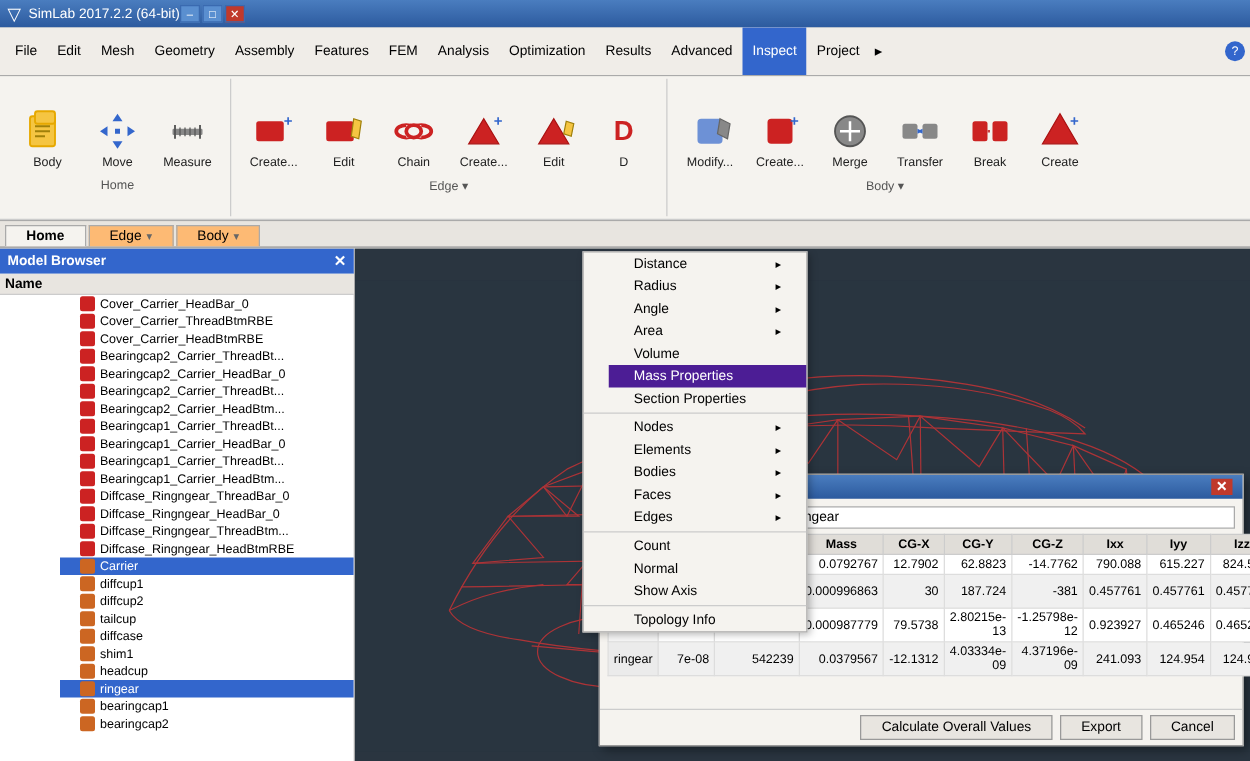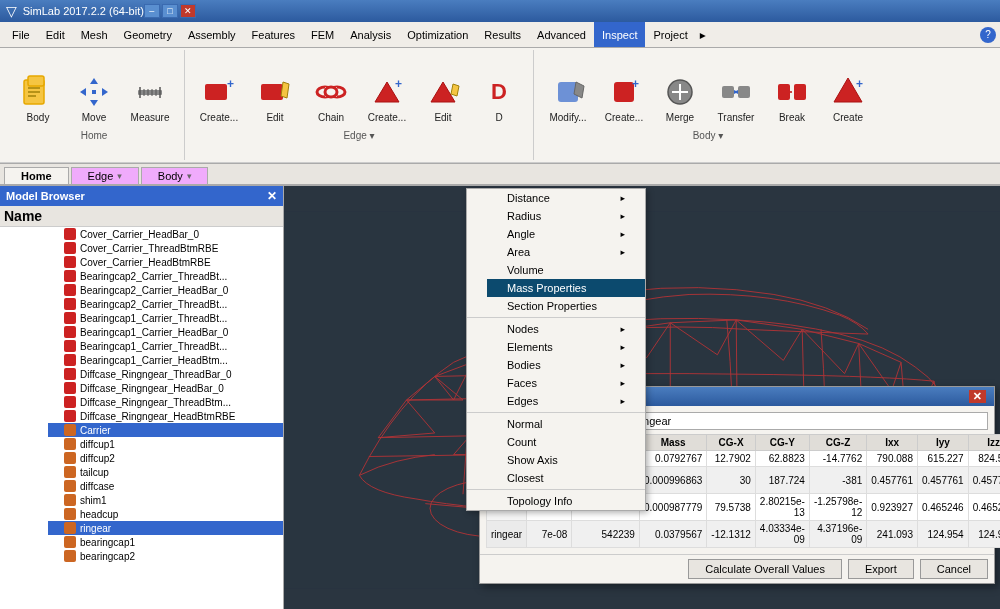--- a/index.html
+++ b/index.html
@@ -19,21 +19,21 @@
     #title-bar .win-controls { display: flex; gap: 2px; }
     #title-bar .win-btn {
       width: 16px; height: 14px; background: #5a8fd0; border: 1px solid #3a6ab0;
       color: white; font-size: 9px; display: flex; align-items: center; justify-content: center; cursor: pointer;
     }
     #title-bar .win-btn.close { background: #c0392b; }
 
     
     #menu-bar {
       background: #f0ede8;
-      height: 26px;
+      height: 39px;
       display: flex;
       align-items: center;
       border-bottom: 1px solid #aaa;
       padding: 0 4px;
     }
     .menu-item {
       padding: 2px 8px;
       font-size: 11px;
       cursor: pointer;
       height: 100%;
@@ -87,21 +87,21 @@
       background: #e8e5e0;
       height: 22px;
       display: flex;
       align-items: flex-end;
       padding: 0 4px;
       border-bottom: 2px solid #aaa;
     }
     .tab-item {
       padding: 2px 16px;
       font-size: 11px;
-      background: #f0abfc;
+      background: #fdba74;
       border: 1px solid #aaa;
       border-bottom: none;
       cursor: pointer;
       margin-right: 2px;
       display: flex; align-items: center; gap: 4px;
     }
     .tab-item.active { background: #f5f3ef; font-weight: bold; }
     .tab-arrow { font-size: 9px; color: #666; }
 
     
@@ -125,21 +125,21 @@
       display: flex;
       justify-content: space-between;
       align-items: center;
       font-size: 11px;
       font-weight: bold;
     }
     #model-browser-header .close-btn { cursor: pointer; font-size: 12px; }
     #browser-col-header {
       background: #e8e5e0;
       padding: 2px 4px;
-      font-size: 14px;
+      font-size: 11px;
       border-bottom: 1px solid #ccc;
       font-weight: bold;
     }
     #browser-list { flex: 1; overflow-y: auto; padding-left: 48px; }
     .browser-item {
       padding: 1px 4px 1px 16px;
       font-size: 10px;
       display: flex;
       align-items: center;
       gap: 4px;
@@ -174,21 +174,21 @@
     }
     .dropdown-item {
       padding: 3px 20px;
       font-size: 11px;
       cursor: pointer;
       display: flex;
       justify-content: space-between;
       align-items: center;
       margin-left: 20px;
     }
-    .dropdown-item.highlighted { background: #0c4a6e; color: white; }
+    .dropdown-item.highlighted { background: #4c1d95; color: white; }
     .dropdown-divider { height: 1px; background: #ccc; margin: 2px 0; }
     .dropdown-arrow { font-size: 9px; }
 
     
     #mass-properties-dialog {
       position: absolute;
       bottom: 30px;
       left: 195px;
       right: 5px;
       background: #f5f3ef;
@@ -236,20 +236,21 @@
     }
     #data-table td:first-child { text-align: left; background: #f5f5f5; }
     #data-table tr:nth-child(even) td { background: #f0f0f0; }
     #data-table tr:nth-child(even) td:first-child { background: #ebebeb; }
     #dialog-footer {
       display: flex;
       justify-content: flex-end;
       gap: 6px;
       padding: 4px 6px;
       border-top: 1px solid #ccc;
+      margin-top: 20px;
     }
     .dialog-btn {
       padding: 3px 16px;
       border: 1px solid #999;
       background: #e8e5e0;
       font-size: 11px;
       cursor: pointer;
     }
 
     
@@ -501,20 +502,24 @@
         <div class="browser-item">
           <div class="item-icon icon-red"></div>
           <span>Bearingcap2_Carrier_HeadBar_0</span>
         </div>
         <div class="browser-item">
           <div class="item-icon icon-red"></div>
           <span>Bearingcap2_Carrier_ThreadBt...</span>
         </div>
         <div class="browser-item">
           <div class="item-icon icon-red"></div>
+          <span>Bearingcap2_Carrier_HeadBtm...</span>
+        </div>
+        <div class="browser-item">
+          <div class="item-icon icon-red"></div>
           <span>Bearingcap1_Carrier_ThreadBt...</span>
         </div>
         <div class="browser-item">
           <div class="item-icon icon-red"></div>
           <span>Bearingcap1_Carrier_HeadBar_0</span>
         </div>
         <div class="browser-item">
           <div class="item-icon icon-red"></div>
           <span>Bearingcap1_Carrier_ThreadBt...</span>
         </div>
@@ -695,30 +700,27 @@
       <div class="dropdown-item">
         <span>Faces</span>
           <span class="dropdown-arrow">▸</span>
       </div>
       <div class="dropdown-item">
         <span>Edges</span>
           <span class="dropdown-arrow">▸</span>
       </div>
       <div class="dropdown-divider"></div>
       <div class="dropdown-item">
+        <span>Count</span>
+      </div>
+      <div class="dropdown-item">
         <span>Normal</span>
       </div>
       <div class="dropdown-item">
-        <span>Count</span>
-      </div>
-      <div class="dropdown-item">
         <span>Show Axis</span>
-      </div>
-      <div class="dropdown-item">
-        <span>Closest</span>
       </div>
       <div class="dropdown-divider"></div>
       <div class="dropdown-item">
         <span>Topology Info</span>
       </div>
     </div>
 
     <div id="mass-properties-dialog">
       <div id="dialog-title">
         <span>Calculate Mass Properties</span>

